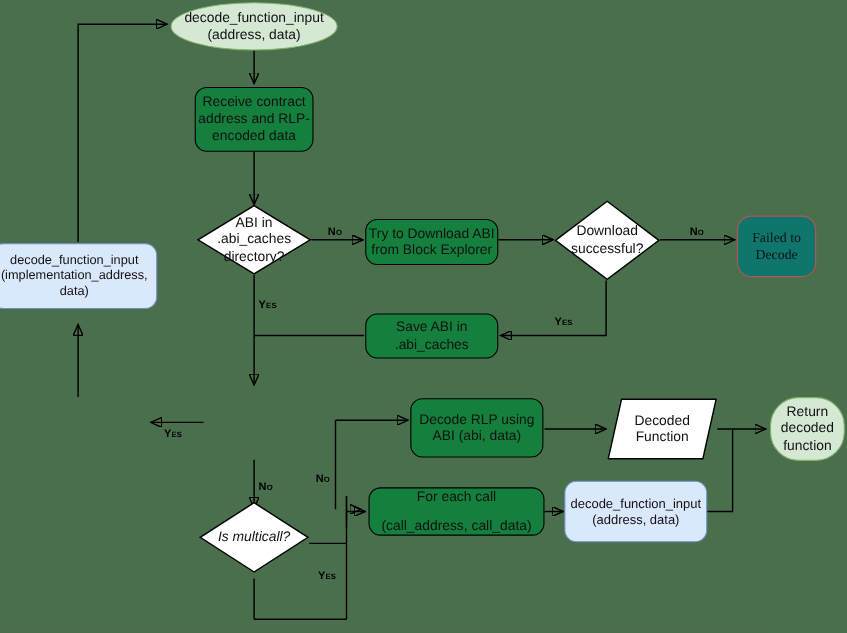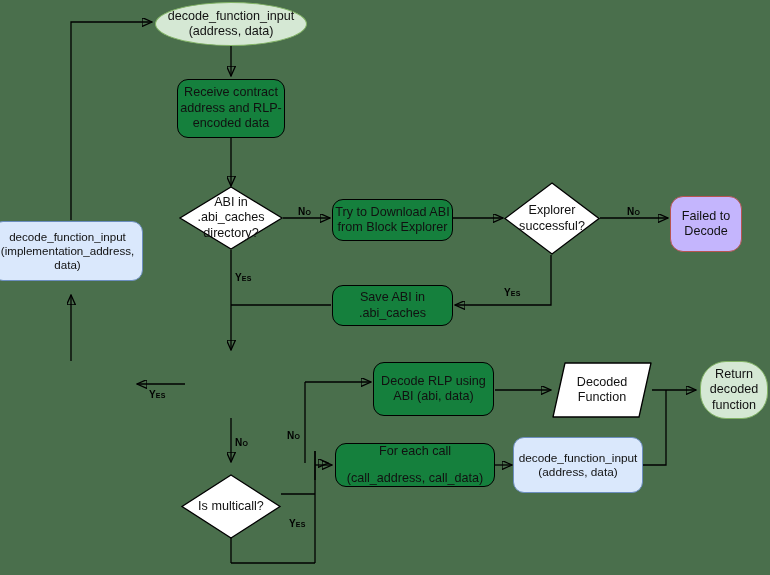--- a/index.html
+++ b/index.html
@@ -9,21 +9,21 @@
     font-family:"Liberation Sans", sans-serif;
     overflow:hidden;
     position:relative;
   }
   #canvas{position:absolute;left:0;top:0;width:770px;height:575px;}
   .node{position:absolute;box-sizing:border-box;display:flex;align-items:center;justify-content:center;text-align:center;line-height:1.22;color:#111111;}
   .rrect{background:#15803d;border:1.3px solid #000000;border-radius:11px;font-size:12.6px;}
   .diamond-wrap{position:absolute;}
   .diamond-label{position:absolute;left:0;top:0;width:100%;height:100%;display:flex;align-items:center;justify-content:center;text-align:center;font-size:12.6px;color:#111;line-height:1.2;}
   .term-green{background:#d5e8d4;border:1.4px solid #82b366;font-size:12.6px;color:#111;}
-  .term-pink{background:#c4b5fd;border:1.4px solid #b85450;border-radius:13px;font-size:12.6px;color:#111;}
+  .term-pink{background:#0f766e;border:1.4px solid #b85450;border-radius:13px;font-size:12.6px;color:#111;font-family:Liberation Serif, serif;}
   .blue{background:#dae8fc;border:1.3px solid #6c8ebf;border-radius:11px;font-size:12.6px;color:#111;}
   .edge-label{position:absolute;font-size:10px;font-weight:bold;color:#000;font-variant:small-caps;letter-spacing:.2px;font-family:"Liberation Sans",sans-serif;}
   svg{position:absolute;left:0;top:0;overflow:visible;}
 </style>
 </head>
 <body>
 
 <div id="canvas">
 
   <svg width="770" height="575">
@@ -113,21 +113,21 @@
   <div class="node rrect" style="left:332px;top:199px;width:121px;height:42px;flex-direction:column;">
     <span>Try to Download ABI</span>
     <span>from Block Explorer</span>
   </div>
 
   <div class="diamond-wrap" style="left:504px;top:182px;width:96px;height:73px;">
     <svg width="96" height="73">
       <polygon points="48,1 95,36.5 48,72 1,36.5" fill="#ffffff" stroke="#000" stroke-width="1.3"></polygon>
     </svg>
     <div class="diamond-label" style="flex-direction:column;">
-      <span>Explorer</span>
+      <span>Download</span>
       <span>successful?</span>
     </div>
   </div>
 
   <div class="node term-pink" style="left:670px;top:196px;width:72px;height:56px;flex-direction:column;">
     <span>Failed to</span>
     <span>Decode</span>
   </div>
 
   <div class="node rrect" style="left:332px;top:285px;width:121px;height:41px;flex-direction:column;">
@@ -136,21 +136,21 @@
   </div>
 
   <div class="node blue" style="left:-8px;top:221px;width:151px;height:60px;flex-direction:column;font-size:11.6px;">
     <span>decode_function_input</span>
     <span>(implementation_address,</span>
     <span>data)</span>
   </div>
 
 
 
-  <div class="diamond-wrap" style="left:181px;top:474px;width:100px;height:65px;">
+  <div class="diamond-wrap" style="left:181px;top:456px;width:100px;height:65px;font-style:italic;">
     <svg width="100" height="65">
       <polygon points="50,1 99,32.5 50,64 1,32.5" fill="#ffffff" stroke="#000" stroke-width="1.3"></polygon>
     </svg>
     <div class="diamond-label">Is multicall?</div>
   </div>
 
   <div class="node rrect" style="left:373px;top:362px;width:121px;height:54px;flex-direction:column;">
     <span>Decode RLP using</span>
     <span>ABI (abi, data)</span>
   </div>

